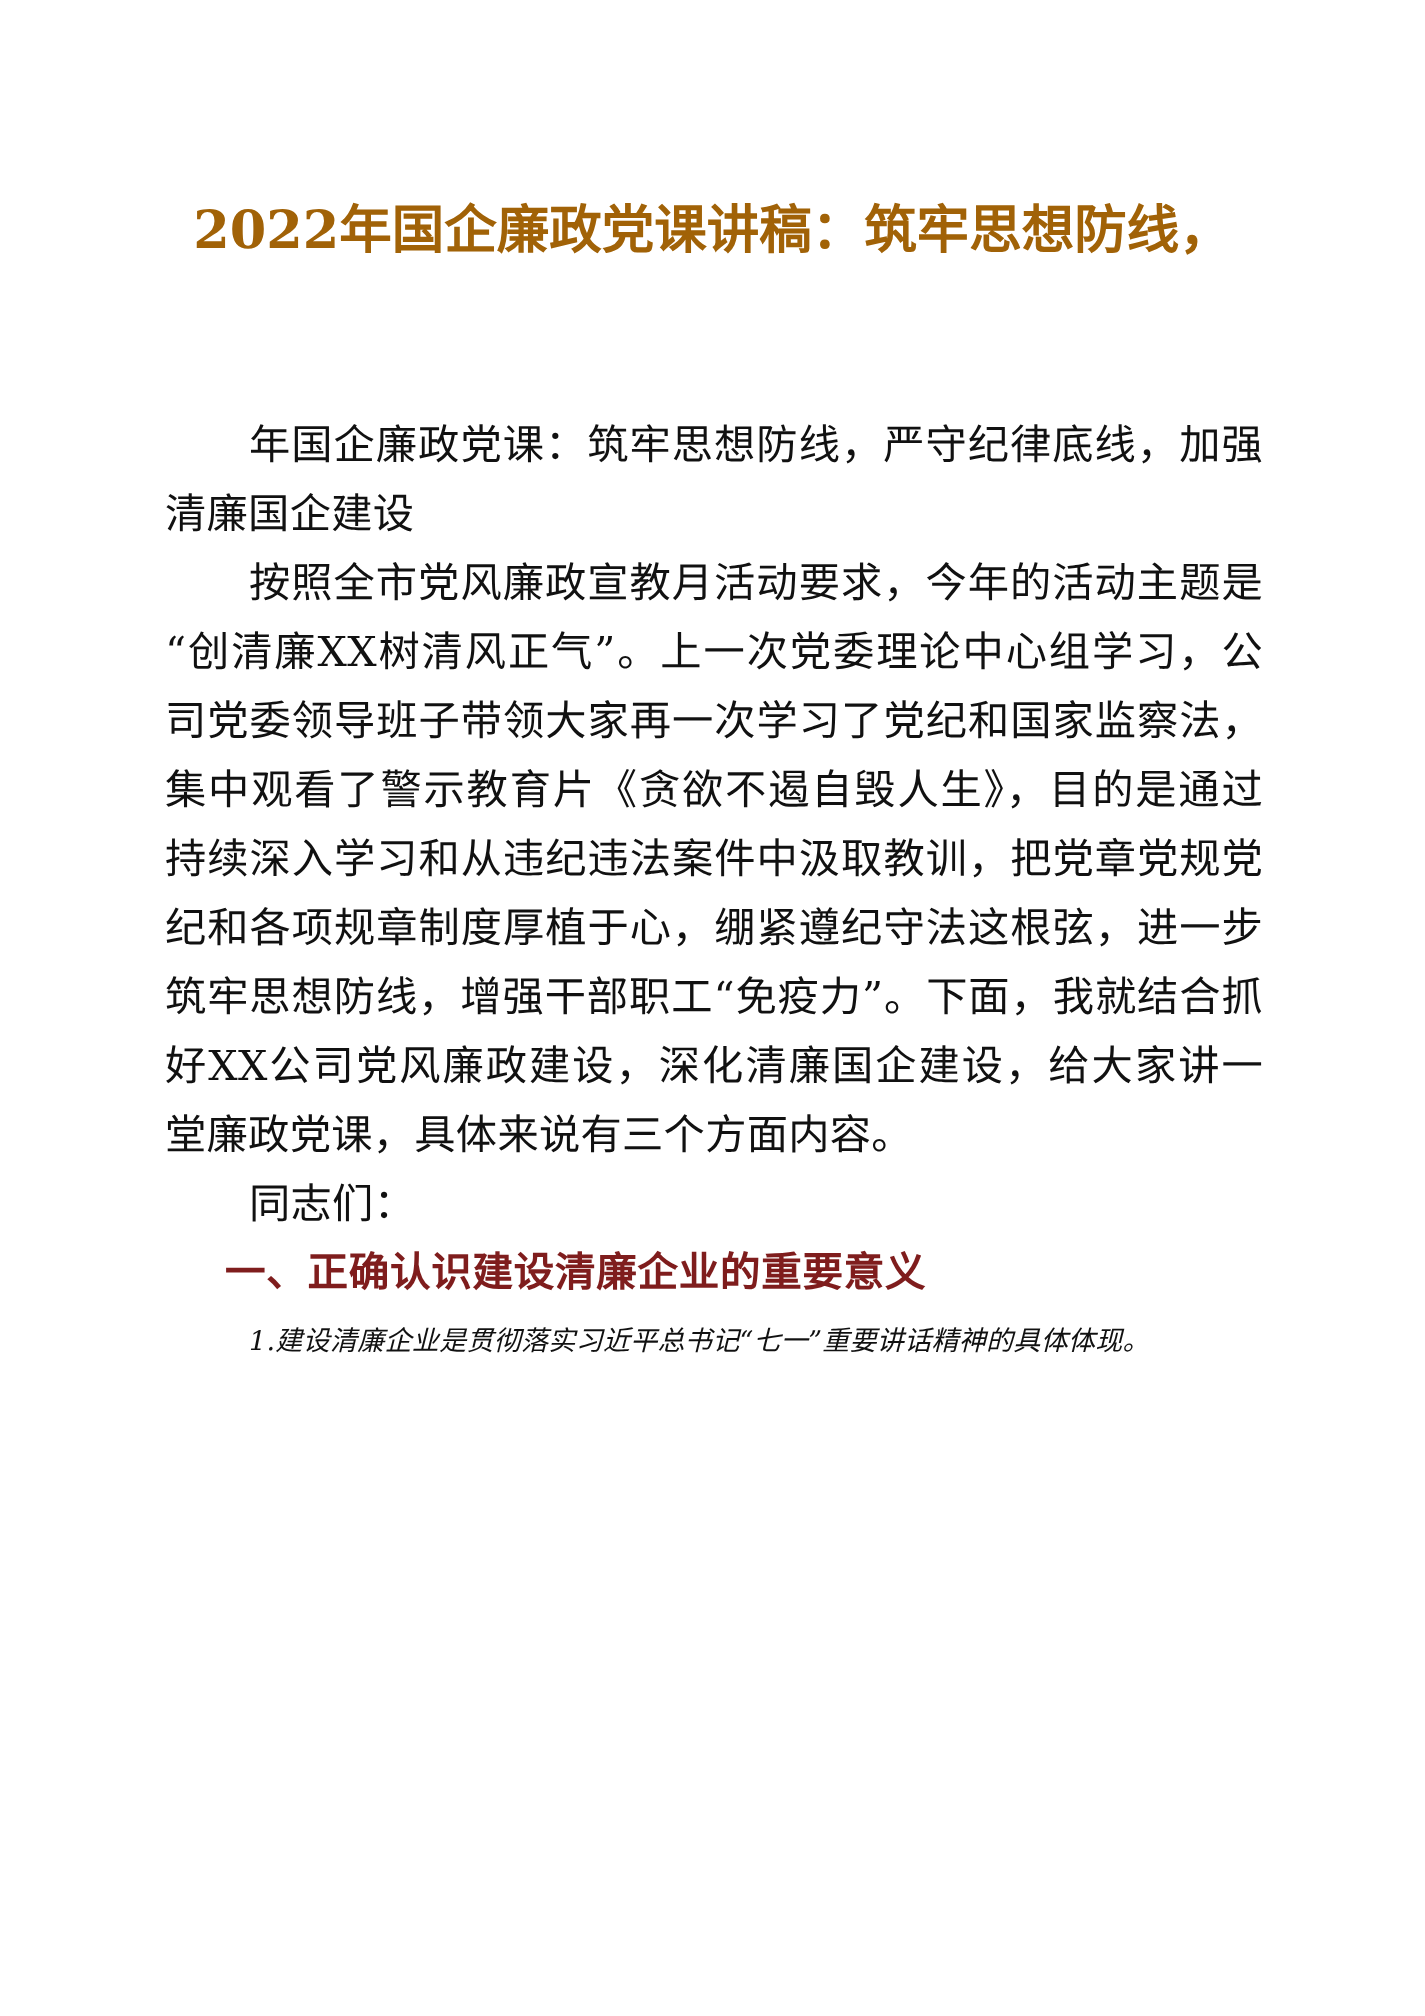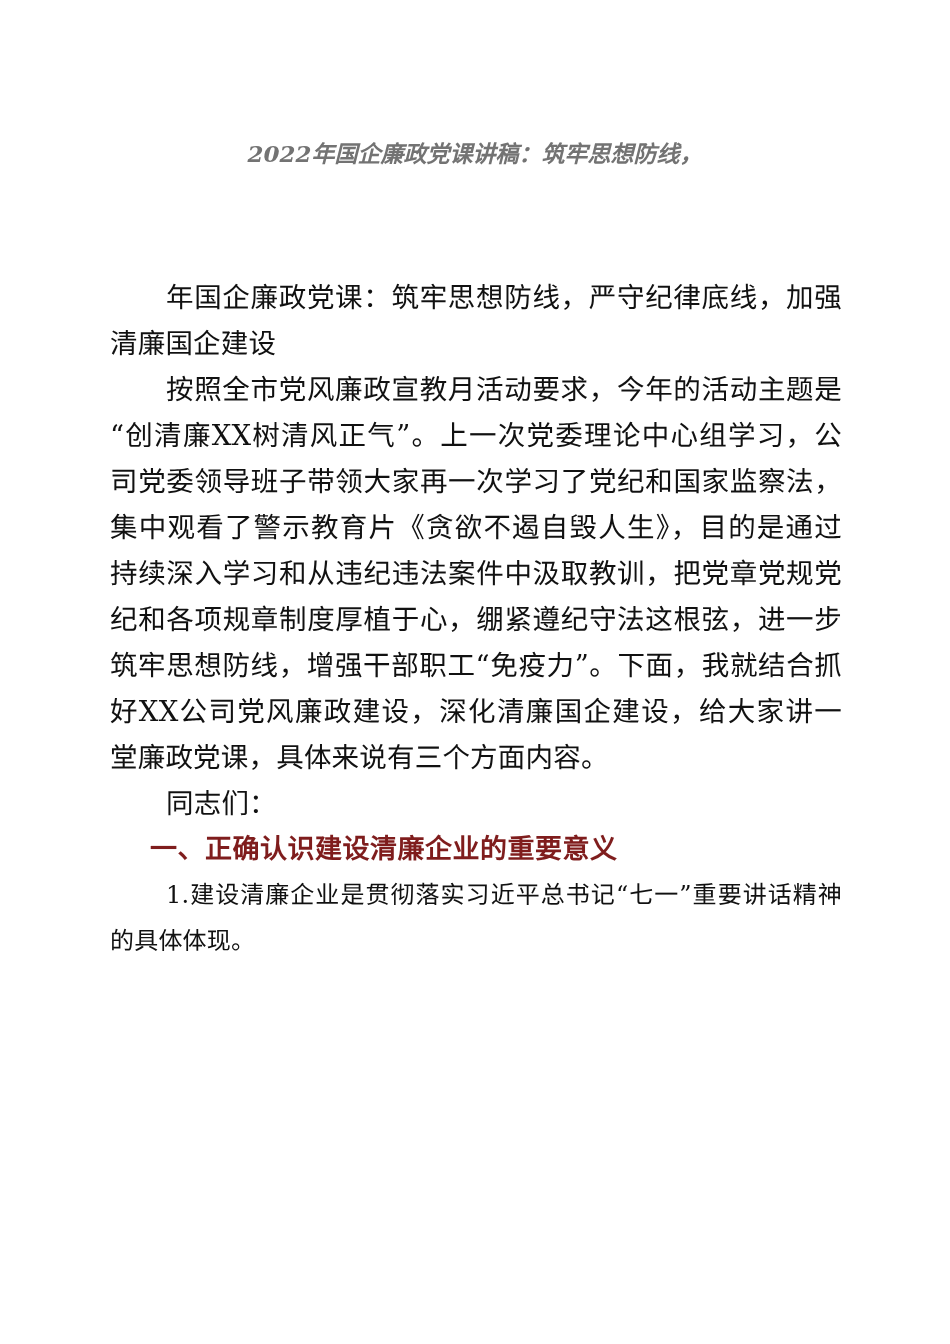--- a/index.html
+++ b/index.html
@@ -30,25 +30,24 @@
 
   
   .doc-title {
     position: absolute;
     left: 110px;
     top: 128px;
     width: 730px;
     text-align: center;
     font-family: "DejaVu Serif", "Liberation Serif", serif;
     font-weight: 700;
-    font-size: 23px;
+    font-size: 35px;
     line-height: 51px;
     letter-spacing: 0px;
-    color: #737373;
-    font-style: italic;
+    color: #a16207;
   }
   .doc-title .tline {
     display: block;
     white-space: nowrap;
   }
   .doc-title .tline-2 {
     letter-spacing: 0.5px;
   }
 
   
@@ -82,29 +81,30 @@
     line-height: 46px;
     margin: 0;
     text-indent: 40px;
     letter-spacing: 0.5px;
     color: #7f1d1d;
   }
 
   
   .sub-item {
     font-family: "DejaVu Serif", "Liberation Serif", serif;
-    font-size: 24px;
+    font-size: 18px;
     line-height: 46px;
     margin: 0;
     text-indent: 56px;
     text-align: justify;
     text-justify: inter-character;
     text-align-last: left;
     letter-spacing: 0.2px;
     color: #111111;
+    font-style: italic;
   }
   .sub-item .num {
     font-family: "DejaVu Serif", "Liberation Serif", serif;
   }
 </style>
 </head>
 <body>
 
 <div class="page">
 

